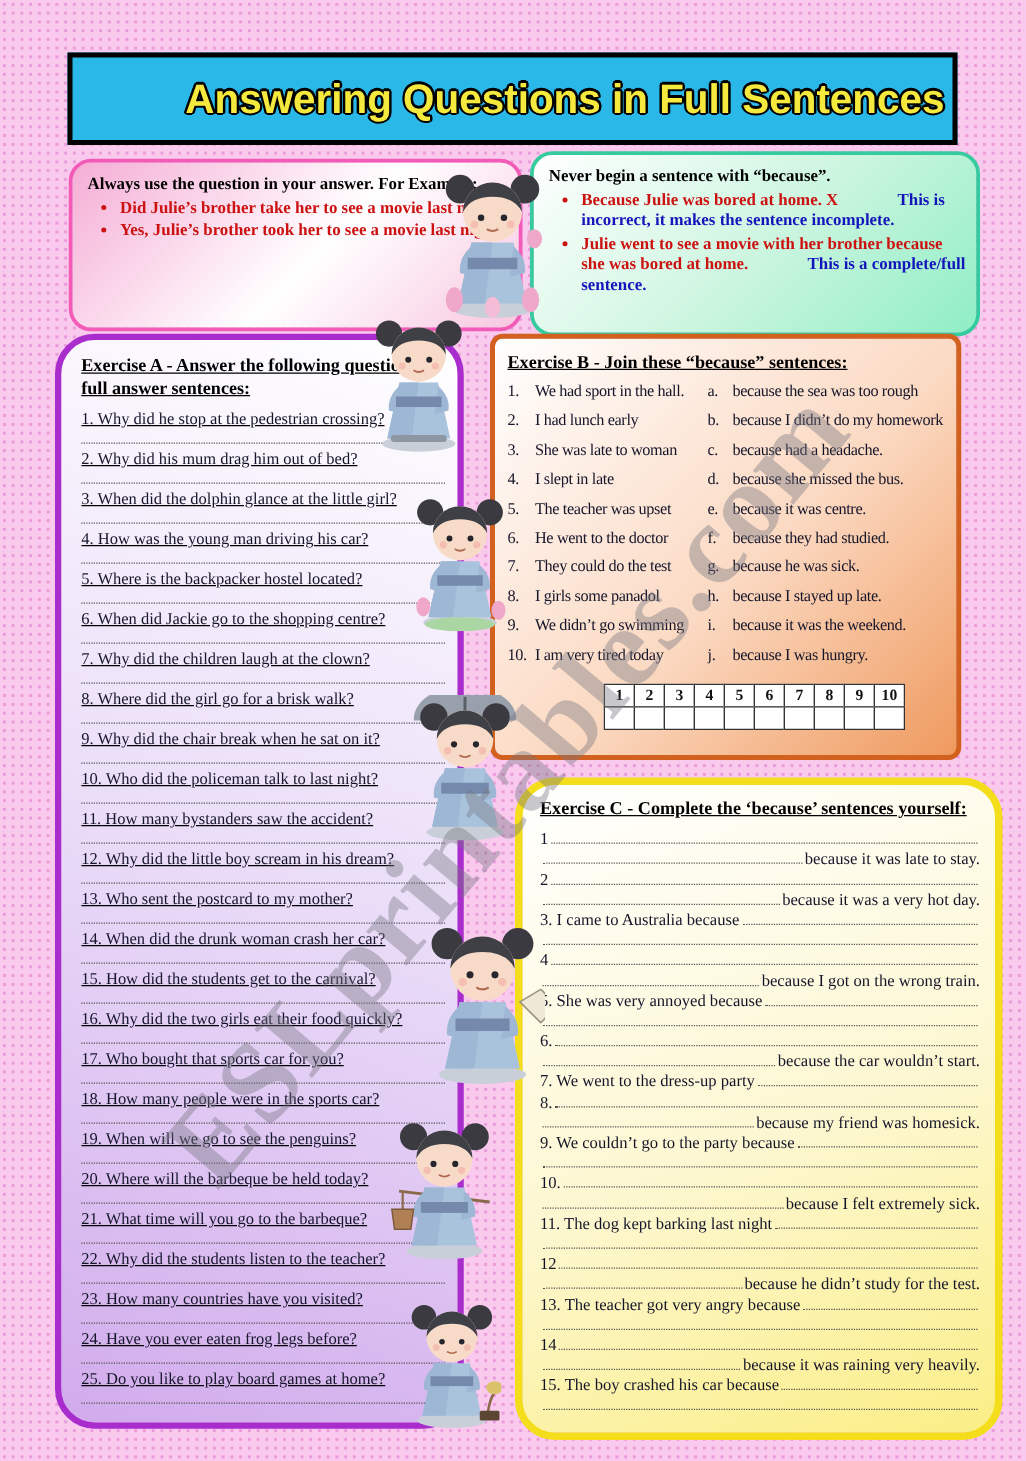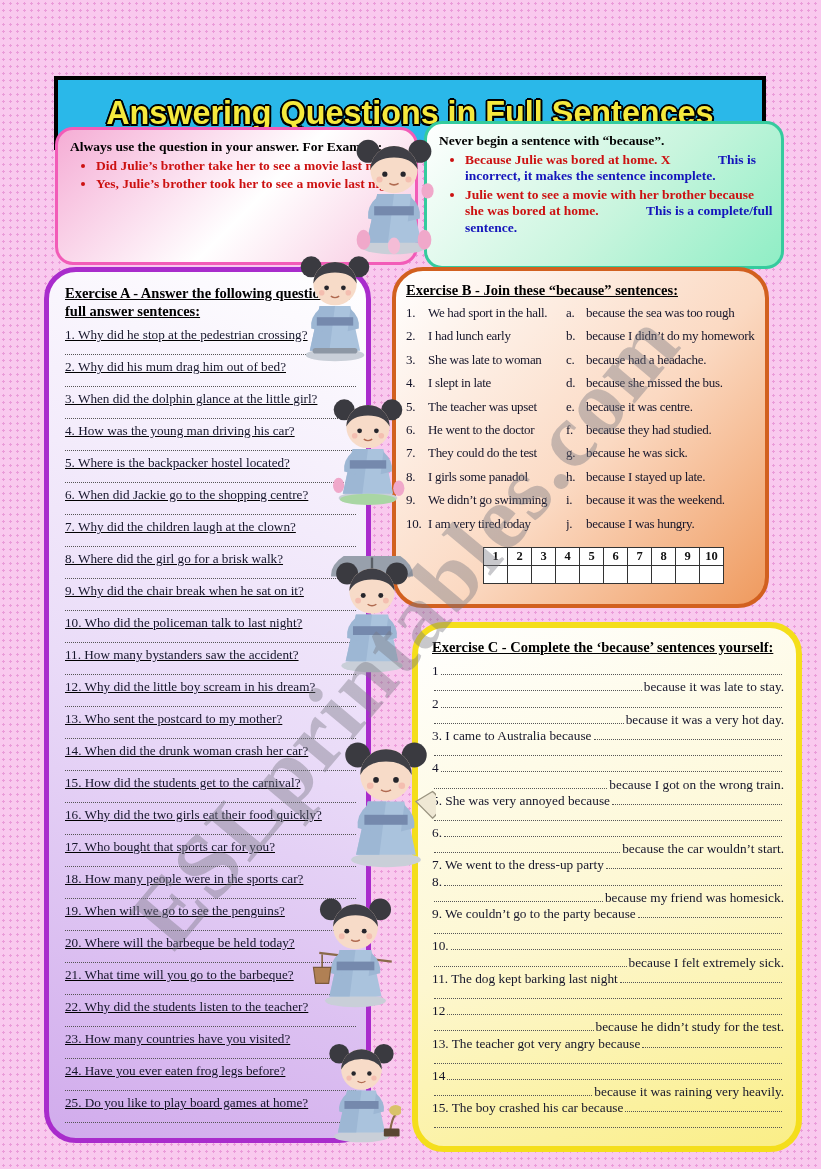--- a/index.html
+++ b/index.html
@@ -3,21 +3,21 @@
 <meta charset="utf-8">
 <style>
   html,body{margin:0;padding:0;}
   body{font-family:"Liberation Serif","DejaVu Serif",serif;}
   .sheet{position:relative;width:821px;height:1169px;overflow:hidden;
     background-color:#f9c9ee;
     background-image:radial-gradient(circle,#ea9bd9 1.1px,transparent 1.2px);
     background-size:7px 7px;}
   
   .title-bar{position:absolute;left:54px;top:42px;width:704px;height:66px;
-    background:#2ab8e9;border:4px solid #000;display:flex;align-items:center;justify-content:center;margin-top:34px;}
+    background:#2ab8e9;border:4px solid #000;display:flex;align-items:center;justify-content:flex-end;}
   .title-text{font-family:"Liberation Sans","DejaVu Sans",sans-serif;font-weight:bold;
     font-size:33px;color:#f5e93d;white-space:nowrap;transform:scaleX(.98);
     text-shadow:2px 0 0 #000,-2px 0 0 #000,0 2px 0 #000,0 -2px 0 #000,
       1.5px 1.5px 0 #000,-1.5px -1.5px 0 #000,1.5px -1.5px 0 #000,-1.5px 1.5px 0 #000;}
   
   .intro{position:absolute;border-radius:18px;font-size:13.5px;font-weight:bold;line-height:16.5px;}
   .intro-left{left:55px;top:127px;width:339px;height:119px;border:3px solid #f25cb8;
     background:linear-gradient(135deg,#f5add5 0%,#ffffff 55%,#f8c7e0 100%);
     padding:9px 6px 4px 12px;}
   .intro-right{left:424px;top:121px;width:336px;height:129px;border:3px solid #35cb9e;
@@ -27,21 +27,21 @@
   .intro li{margin:0 0 2px 0;}
   .intro-left li{color:#cc1111;}
   .intro-right li{color:#cc1111;}
   .red-seg{color:#cc1111;}
   .blue-seg{color:#1414bb;margin-left:44px;}
   
   .ex-box{position:absolute;box-sizing:border-box;}
   .ex-a{left:44px;top:267px;width:327px;height:876px;border:5px solid #a92ccc;border-radius:32px;
     background:linear-gradient(200deg,#ffffff 0%,#eadcf8 50%,#d1abec 100%);
     padding:12px 6px 6px 16px;}
-  .ex-b{left:392px;top:267px;width:377px;height:341px;border:4px solid #d2601f;border-radius:31px;
+  .ex-b{left:392px;top:267px;width:377px;height:341px;border:4px solid #d2601f;border-radius:10px;
     background:linear-gradient(135deg,#ffffff 0%,#fbd9c2 55%,#ef9a5e 100%);
     padding:10px 4px 6px 10px;}
   .ex-c{left:412px;top:622px;width:390px;height:530px;border:6px solid #f4de1b;border-radius:32px;
     background:linear-gradient(160deg,#ffffff 0%,#fdf7d0 55%,#faee86 100%);
     padding:10px 12px 6px 14px;}
   .ex-title{font-size:14.5px;font-weight:bold;text-decoration:underline;line-height:18px;margin-bottom:6px;color:#000;}
   
   .qa-item{height:32px;text-decoration:underline;}
   .qa-q{font-size:13.2px;color:#15152a;line-height:17px;white-space:nowrap;overflow:hidden;}
   .qa-dots{height:11px;border-bottom:1.6px dotted #555;margin-right:4px;}

